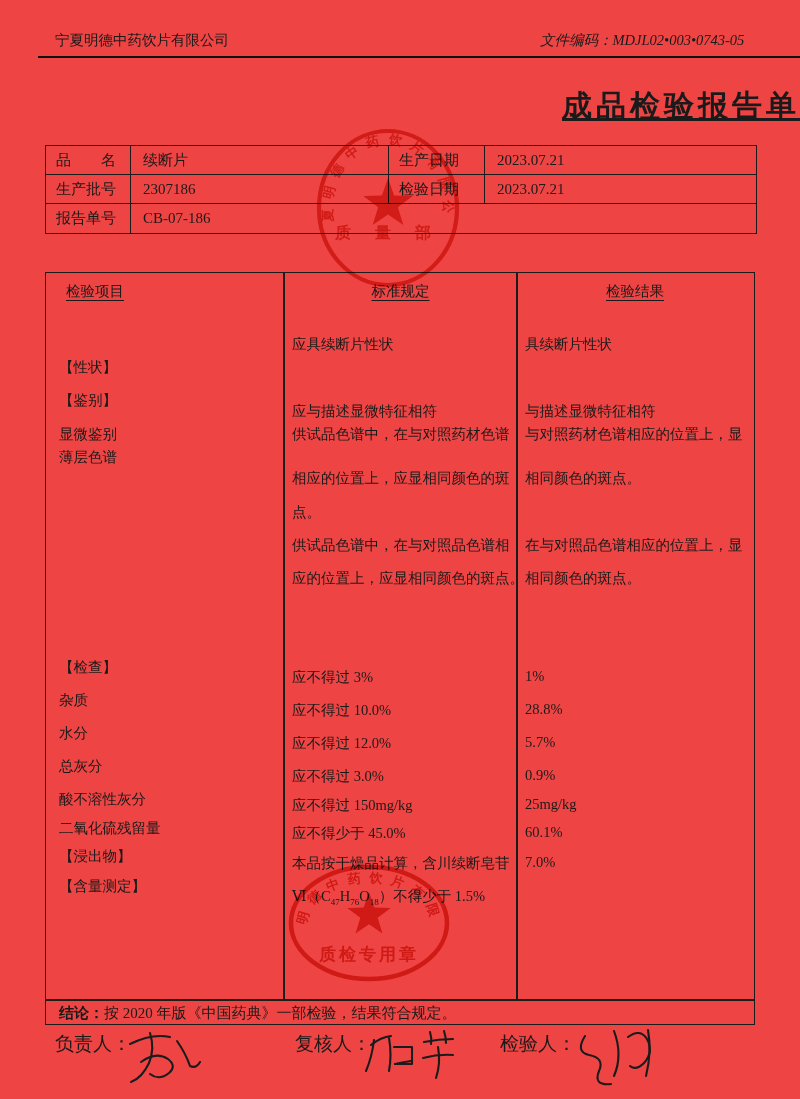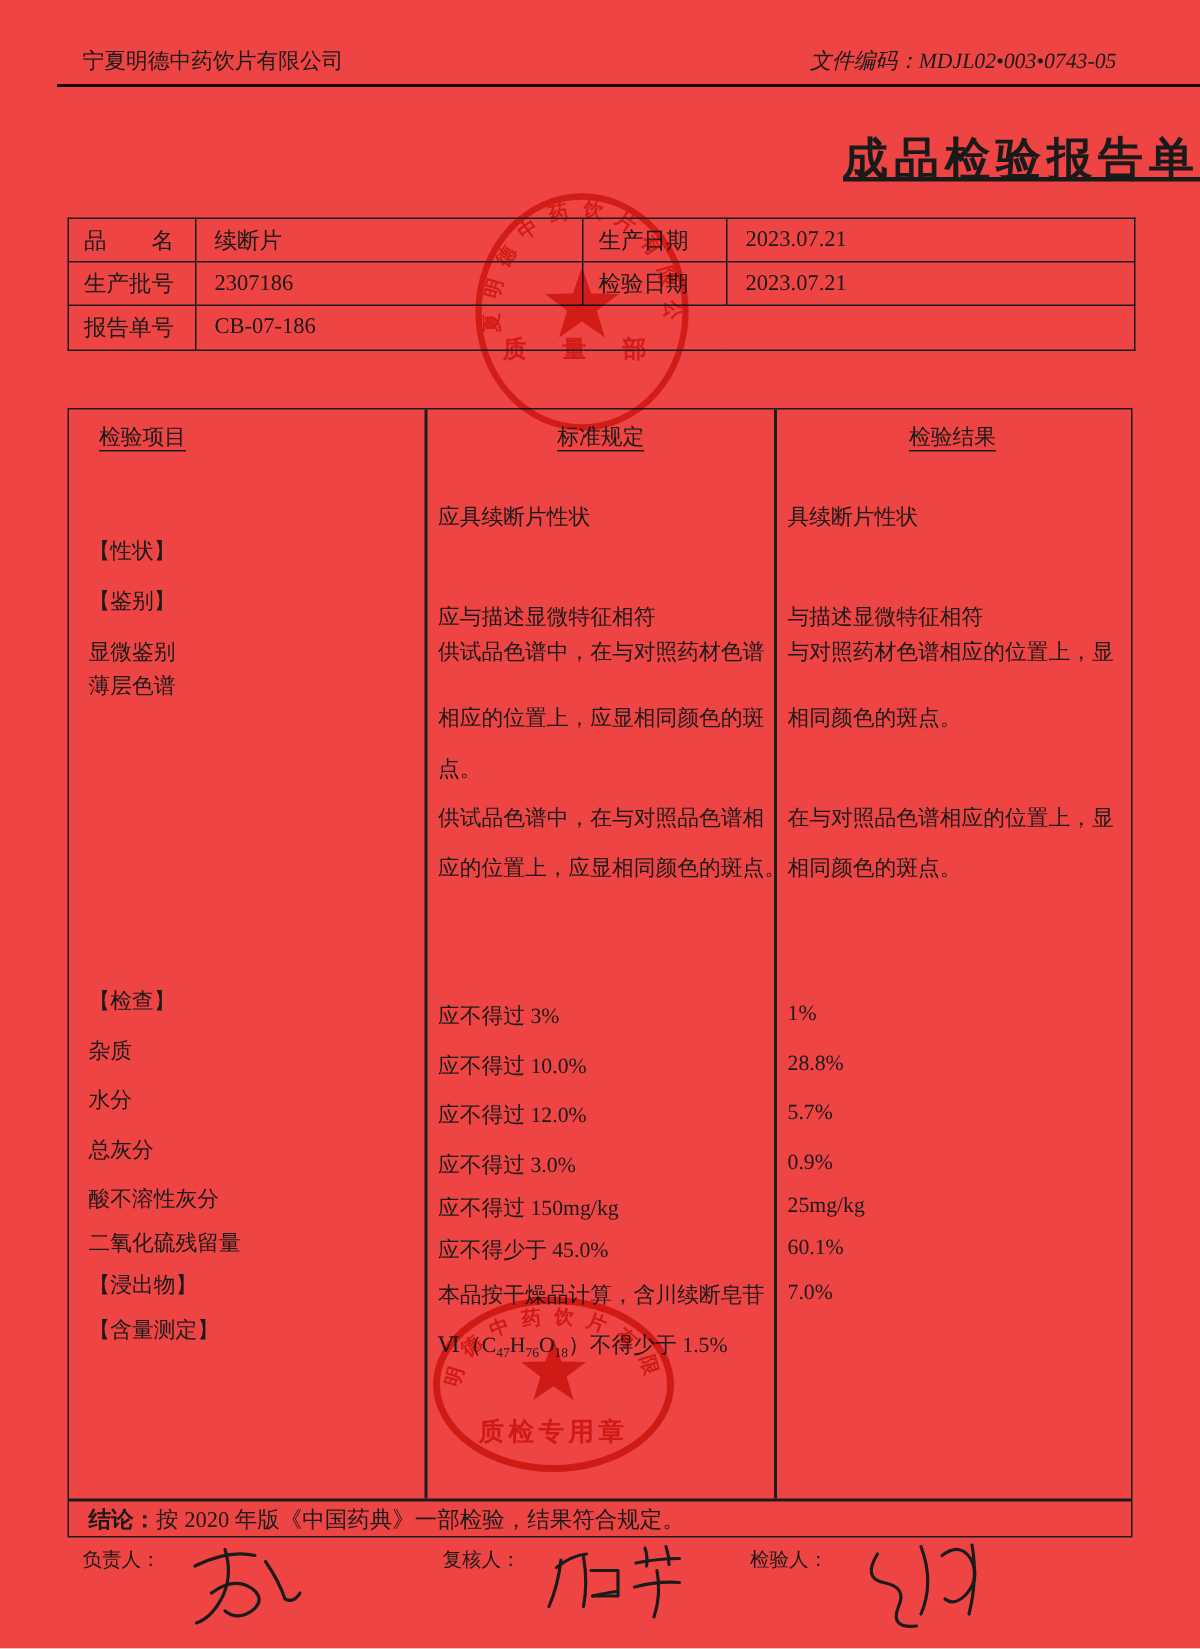--- a/index.html
+++ b/index.html
@@ -30,21 +30,21 @@
   .hline-conclusion { position:absolute; top:726px; left:0; width:100%; height:1.6px; background:#1c1c1c; }
   .th { position:absolute; top:9px; text-decoration:underline; text-underline-offset:4px; white-space:nowrap; }
   .th.th1 { left:20px; } .th.th2 { left:239px; width:231px; text-align:center; } .th.th3 { left:472px; width:234px; text-align:center; }
   .trow { position:absolute; left:0; width:100%; height:30px; }
   .tc   { position:absolute; top:0; white-space:nowrap; }
   .tc.c1 { left:13px;margin-top:23px; } .tc.c2 { left:246px; } .tc.c3 { left:479px; }
   sub.chem { font-size:9px; }
   .conclusion { position:absolute; top:731px; left:13px; font-size:15px; white-space:nowrap; }
   .conclusion .b { font-weight:bold; }
   
-  .siglabel { position:absolute; top:1031px; font-size:13px; white-space:nowrap; }
+  .siglabel { position:absolute; top:1031px; font-size:19px; white-space:nowrap; }
   .siglabel.s1 { left:55px; } .siglabel.s2 { left:295px; } .siglabel.s3 { left:500px; }
   
   .overlay { position:absolute; left:0; top:0; pointer-events:none; }
   .stamp { mix-blend-mode:multiply; }
 </style>
 </head>
 <body>
 
 <div class="page">
 

